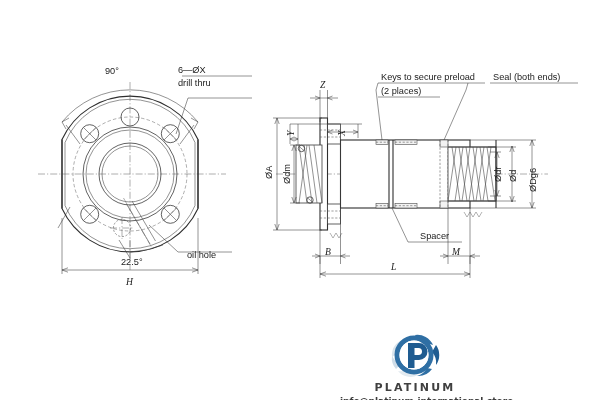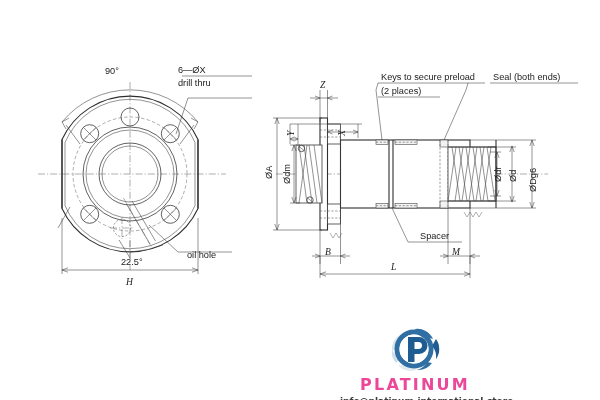--- a/index.html
+++ b/index.html
@@ -59,24 +59,24 @@
     user-select: none;
   }
   #brand .mark {
     width: 66px;
     height: 56px;
     margin: 0 auto;
     display: block;
   }
   #brand .wordmark {
     font-family: "DejaVu Sans", sans-serif;
-    font-size: 16px;
+    font-size: 11px;
     letter-spacing: 2.2px;
     font-weight: 700;
-    color: #ec4899;
+    color: #404040;
     margin-top: -2px;
   }
   #brand .email {
     font-family: "DejaVu Sans", sans-serif;
     font-size: 9px;
     font-weight: 700;
     color: #3c3c3c;
     margin-top: 2px;
     white-space: nowrap;
   }

